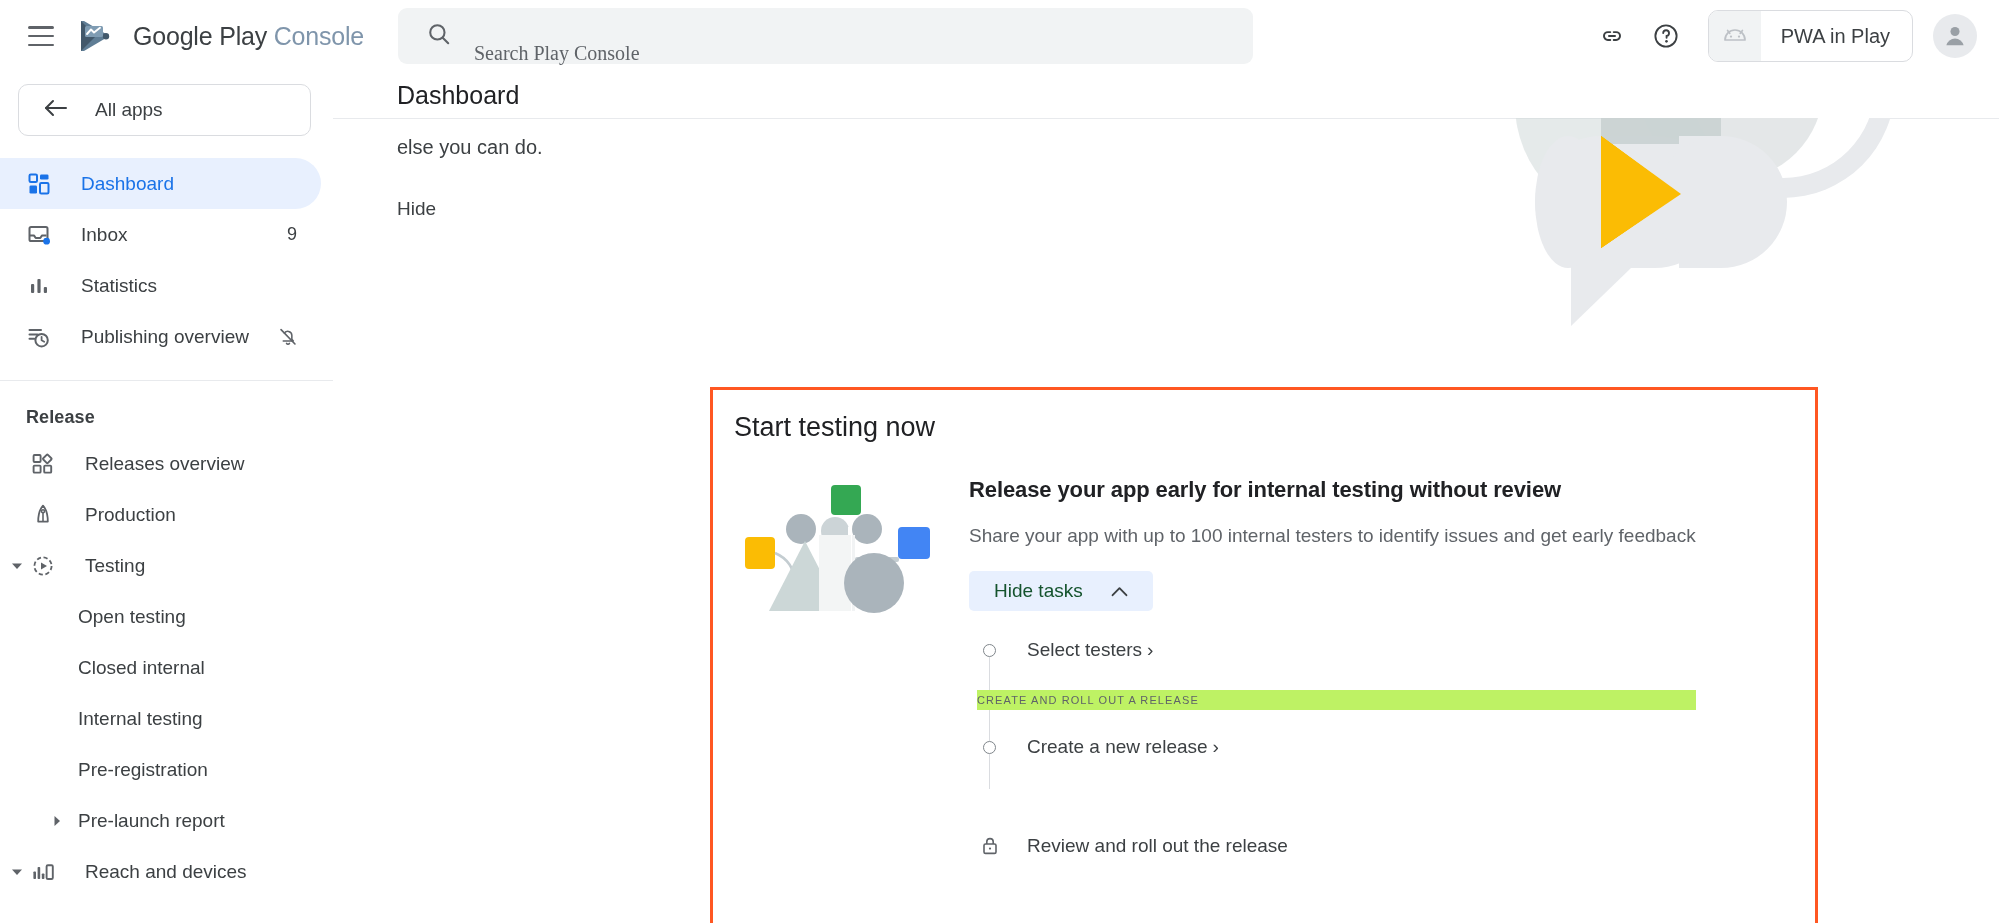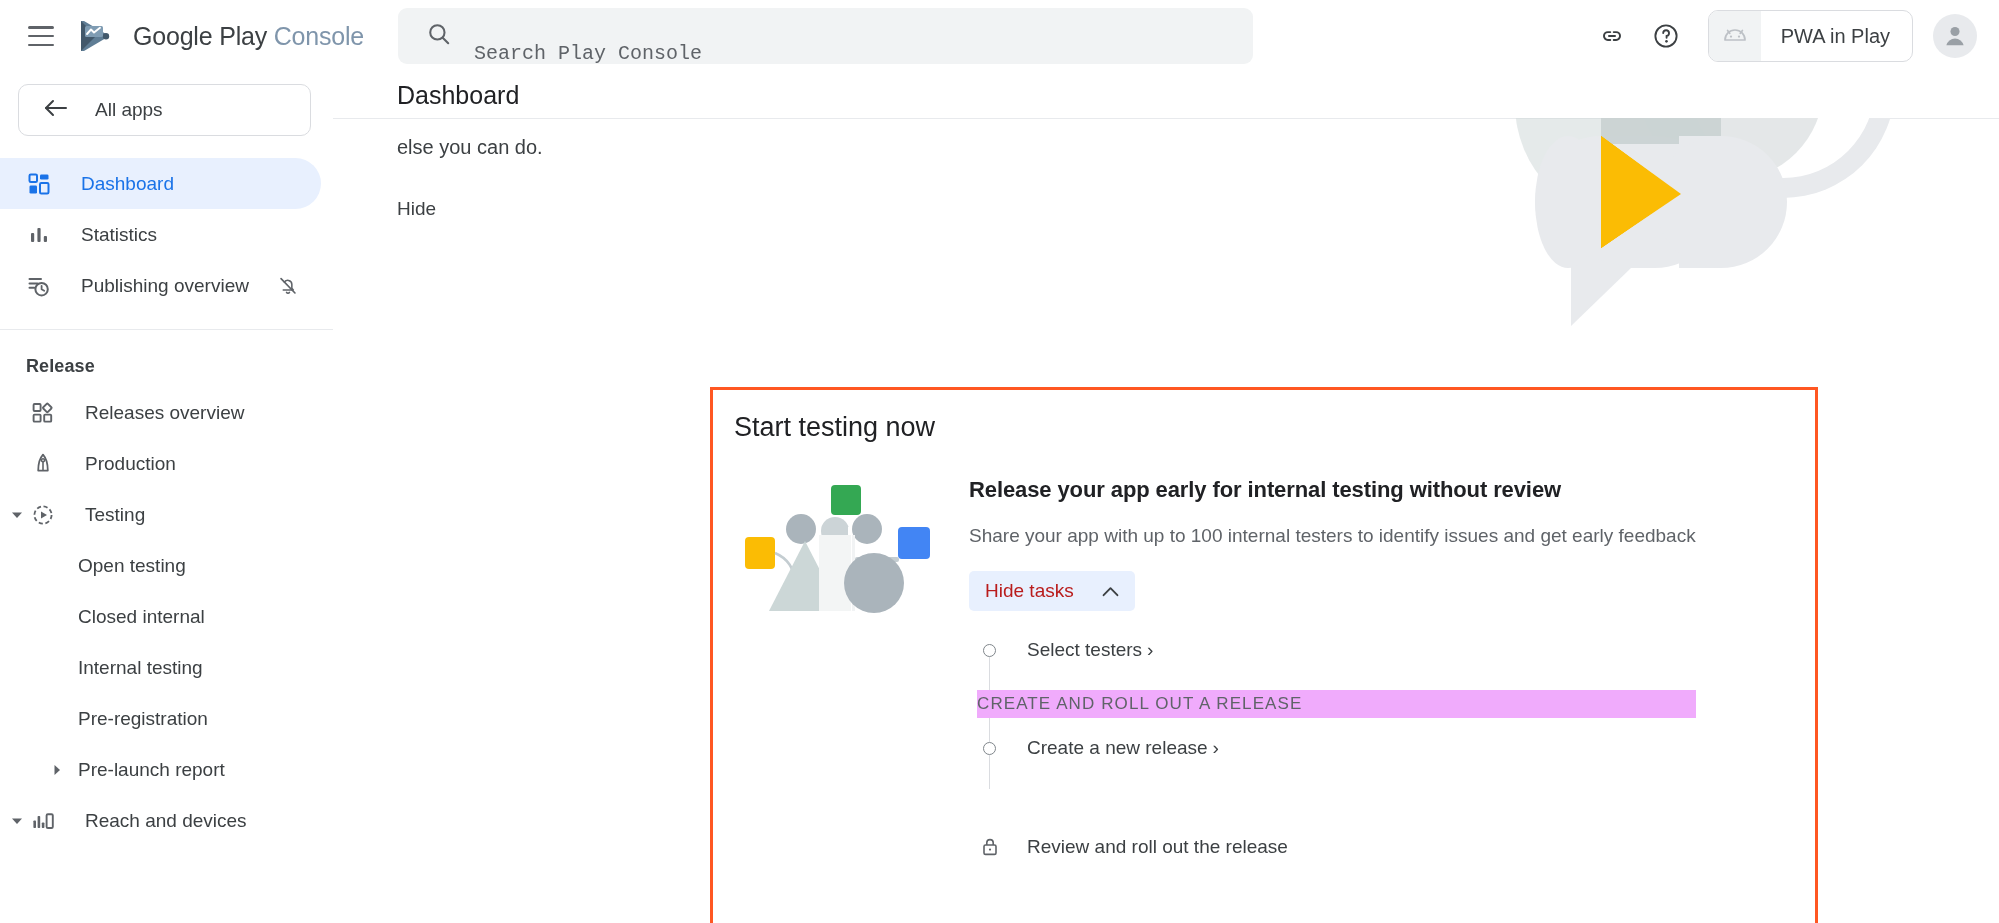--- a/index.html
+++ b/index.html
@@ -31,21 +31,21 @@
 
   .search-wrap {
     position: absolute; left: 398px; top: 8px;
     width: 855px; height: 56px;
     background: #f1f3f4; border-radius: 9px;
     display: flex; align-items: center; cursor: text;
   }
   .search-ico { margin-left: 28px; margin-right: 22px; flex: none; }
   .search-input {
     border: 0; outline: 0; background: transparent;
-    font-family: Liberation Mono, monospace;
+    font-family: Liberation Serif, serif;
     font-size: 20px; color: #0f172a; width: 680px; margin-top: 34px;
   }
   .search-input::placeholder { color: #5f6368; }
 
   .appbar-right {
     position: absolute; right: 22px; top: 0; height: 72px;
     display: flex; align-items: center; gap: 6px;
   }
   .icon-btn {
     width: 48px; height: 48px; border-radius: 50%;
@@ -147,22 +147,22 @@
     margin: 22px 0 0 21px; font-size: 27px; color: #202124; font-weight: 500;
   }
   .card-body { display: flex; margin-top: 34px; }
   .card-illustration { width: 200px; flex: none; margin-left: 30px; padding-top: 6px; }
   .card-main { margin-left: 26px; }
   .card-heading { font-size: 22px; color: #202124; font-weight: 700; letter-spacing: -0.1px; }
   .card-sub { font-size: 19px; color: #5f6368; margin-top: 22px; }
 
   .hide-tasks {
     display: inline-flex; align-items: center; gap: 28px;
-    background: #e8f0fe; color: #b91c1c; font-size: 19px;
-    padding: 9px 16px; border-radius: 5px; margin-top: 24px; cursor: pointer;
+    background: #e8f0fe; color: #14532d; font-size: 19px;
+    padding: 9px 25px; border-radius: 5px; margin-top: 24px; cursor: pointer;
     border: 0; font-family: "Liberation Sans", sans-serif;
   }
 
   .tasks { position: relative; margin-top: 24px; margin-left: 8px; }
   .task-line {
     position: absolute; left: 12px; top: 16px; width: 1px; height: 138px; background: #dadce0;
   }
   .task-row {
     position: relative; display: flex; align-items: center;
     height: 30px; margin-bottom: 69px; z-index: 2;
@@ -170,23 +170,23 @@
   .task-row:last-child { margin-bottom: 0; }
   .task-marker {
     width: 25px; flex: none; display: flex; align-items: center; justify-content: center;
     background: #fff;
   }
   .task-dot { width: 13px; height: 13px; border-radius: 50%; border: 1.4px solid #80868b; box-sizing: border-box; }
   .task-label { font-size: 19px; color: #3c4043; margin-left: 25px; white-space: nowrap; cursor: pointer; }
   .task-label.locked { cursor: default; }
   .task-chevron { margin-left: 5px; color: #3c4043; font-size: 19px; }
   .task-section-label {
-    position: relative; z-index: 2; background: #f0abfc;
-    font-size: 17px; color: #5f6368; letter-spacing: 1.1px;
-    font-weight: 500; margin: -44px 0 15px 0; padding: 4px 0;
+    position: relative; z-index: 2; background: #bef264;
+    font-size: 11px; color: #5f6368; letter-spacing: 1.1px;
+    font-weight: 500; margin: -44px 0 22px 0; padding: 4px 0;
   }
 </style>
 </head>
 <body>
 
 <div class="appbar">
 
   <div class="hamburger">
     <span></span>
       <span></span>
@@ -275,20 +275,31 @@
         <svg width="24" height="24" viewBox="0 0 24 24">
           <rect x="2.5" y="2.5" width="7.5" height="7.5" rx="1.3" fill="none" stroke="#1a73e8" stroke-width="2"></rect>
           <rect x="13" y="2.5" width="8.5" height="5" rx="1.3" fill="#1a73e8"></rect>
           <rect x="2.5" y="13.5" width="7.5" height="8" rx="1.3" fill="#1a73e8"></rect>
           <rect x="13" y="11" width="8.5" height="10.5" rx="1.3" fill="none" stroke="#1a73e8" stroke-width="2"></rect>
         </svg>
       </span>
       <span class="nav-label">Dashboard</span>
     </div>
 
+    <div class="nav-item">
+      <span class="nav-ico">
+        <svg width="24" height="24" viewBox="0 0 24 24">
+          <rect x="2.5" y="4" width="18" height="14" rx="1.6" fill="none" stroke="#5f6368" stroke-width="2"></rect>
+          <path d="M2.5 12.6 h4.6 l1.6 2.4 h4.6 l1.6 -2.4 h4.6" fill="none" stroke="#5f6368" stroke-width="2" stroke-linejoin="round"></path>
+          <circle cx="19.6" cy="18.2" r="3.4" fill="#1a73e8"></circle>
+        </svg>
+      </span>
+      <span class="nav-label">Inbox</span>
+      <span class="nav-badge">9</span>
+    </div>
 
     <div class="nav-item">
       <span class="nav-ico">
         <svg width="24" height="24" viewBox="0 0 24 24">
           <rect x="4" y="10" width="3.2" height="9" rx="1" fill="#5f6368"></rect>
           <rect x="10.4" y="5" width="3.2" height="14" rx="1" fill="#5f6368"></rect>
           <rect x="16.8" y="13" width="3.2" height="6" rx="1" fill="#5f6368"></rect>
         </svg>
       </span>
       <span class="nav-label">Statistics</span>

